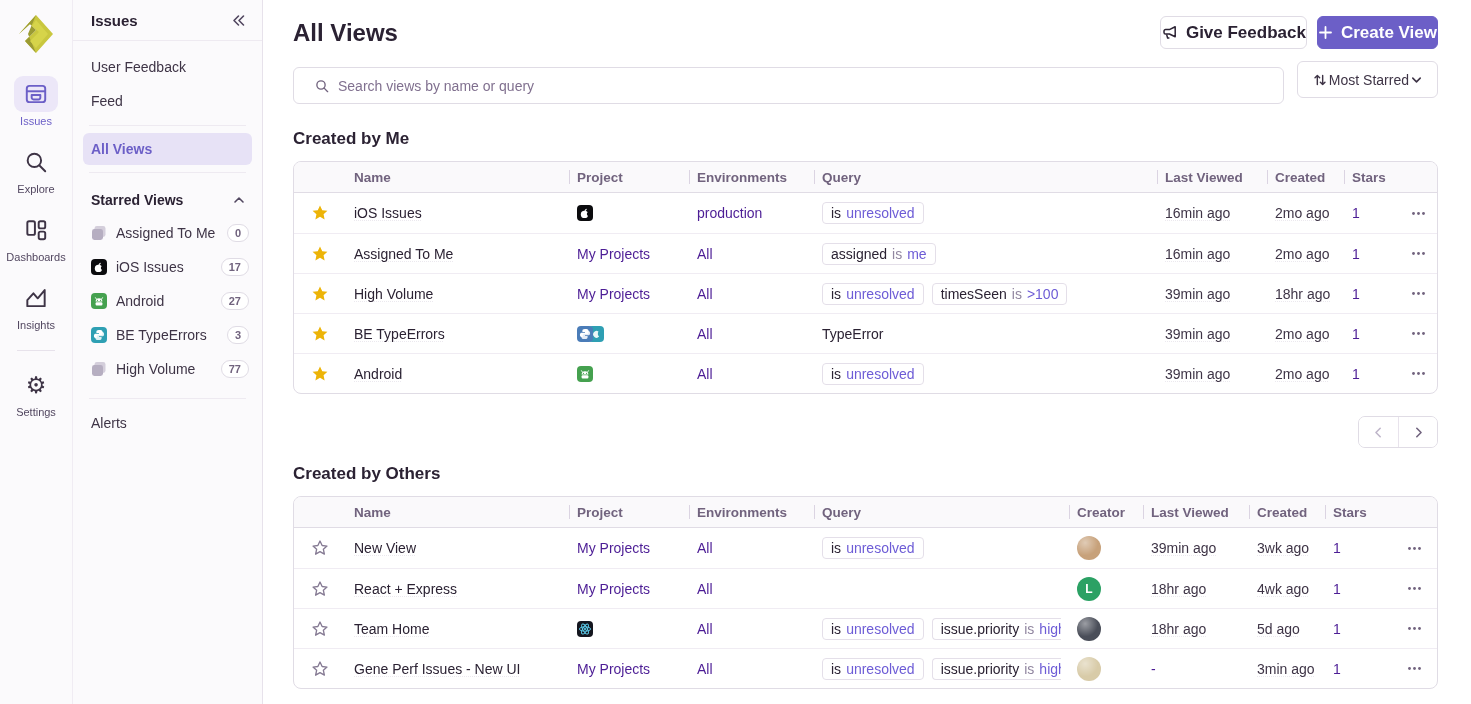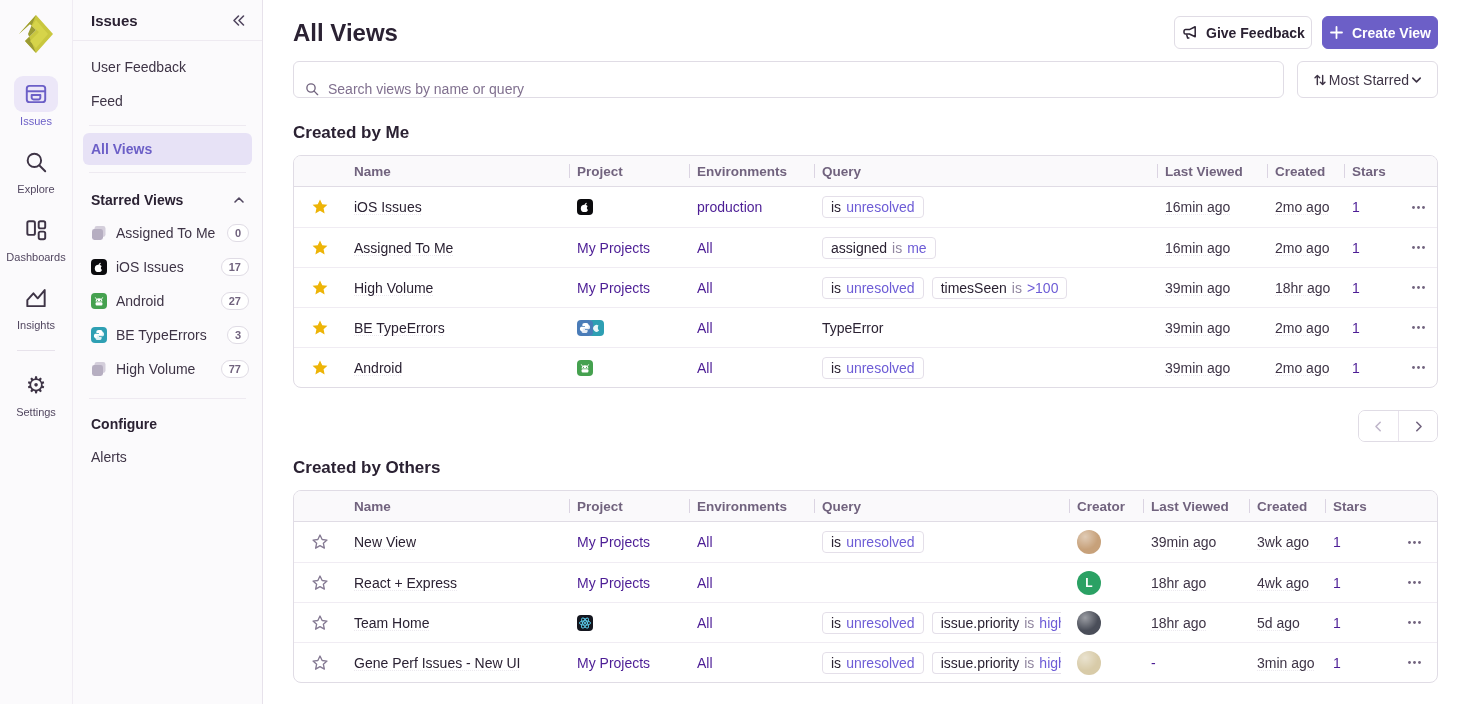--- a/index.html
+++ b/index.html
@@ -29,25 +29,25 @@
   .sb-starred-item { height:34px; display:flex; align-items:center; gap:9px; padding:0 13px 0 18px; cursor:pointer; color:#3E3446; }
   .sb-starred-item .sv-label { flex:1; white-space:nowrap; overflow:hidden; }
   .count-pill { min-width:22px; text-align:center; padding:2px 7px; border:1px solid #E0DCE5; border-radius:20px; font-size:11px; color:#71637E; background:#fff; font-weight:600; }
   .picon { width:16px; height:16px; border-radius:4px; display:inline-flex; position:relative; flex:0 0 auto; }
 
   
   .main { flex:1; background:#fff; padding:0 33px 0 30px; overflow:hidden; }
   .main-header { display:flex; justify-content:space-between; align-items:center; margin-top:16px; }
   .page-title { font-size:24px; font-weight:700; color:#2B2233; }
   .hdr-actions { display:flex; gap:10px; }
-  .btn { height:33px; display:inline-flex; align-items:center; gap:8px; padding:0 6px; border:1px solid #E0DCE5; border-radius:6px; background:#fff; font-weight:700; font-size:14px; color:#2B2233; cursor:pointer; font-family:inherit; }
+  .btn { height:33px; display:inline-flex; align-items:center; gap:8px; padding:0 0; border:1px solid #E0DCE5; border-radius:6px; background:#fff; font-weight:700; font-size:17px; color:#2B2233; cursor:pointer; font-family:inherit; }
   .btn.primary { background:#6C5FC7; border-color:#6C5FC7; color:#fff;justify-content:flex-end; }
 
   .toolbar { display:flex; gap:13px; margin-top:12px; }
-  .search-box { flex:1; height:37px; border:1px solid #E0DCE5; border-radius:6px; display:flex; align-items:flex-end; gap:8px; padding:0 10px; color:#80708F; background:#fff; }
+  .search-box { flex:1; height:37px; border:1px solid #E0DCE5; border-radius:6px; display:flex; align-items:center; gap:8px; padding:0 20px; color:#80708F; background:#fff;margin-top:6px; }
   .search-box input { border:none; outline:none; flex:1; font-size:14px; font-family:inherit; color:#2B2233; background:transparent; }
   .search-box input::placeholder { color:#80708F; }
   .sort-btn { height:37px; display:inline-flex; align-items:center; gap:1px; padding:0 14px; border:1px solid #E0DCE5; border-radius:6px; background:#fff; font-weight:400; font-size:14px; color:#3E3446; cursor:pointer;text-align:center; }
 
   .section-title { margin-top:25px; font-size:17px; font-weight:700; color:#2B2233; }
   .panel { margin-top:12px; border:1px solid #E0DCE5; border-radius:8px; overflow:hidden; background:#fff; }
   .thead, .trow { display:grid; align-items:center; }
   .grid-me { grid-template-columns:52px 223px 120px 125px 1fr 110px 77px 55px 38px; }
   .grid-others { grid-template-columns:52px 223px 120px 125px 1fr 74px 106px 76px 66px 46px; }
   .thead { height:31px; background:#FAF9FB; border-bottom:1px solid #E0DCE5; font-size:13.5px; font-weight:700; color:#71637E; }
@@ -222,23 +222,20 @@
             <rect x="3.5" y="1" width="11" height="11" rx="2.4" fill="#D4CEDB"></rect>
             <rect x="1" y="4" width="11" height="11" rx="2.4" fill="#B6AEC1"></rect>
           </svg>
         </span>
         <span class="sv-label">High Volume</span>
         <span class="count-pill">77</span>
       </div>
     </div>
 
   <div class="sb-divider" style="margin-top:12px"></div>
-  <div class="sb-section-head" style="padding-top:10px">
-    <span>Configure</span>
-  </div>
   <div class="sb-nav-item">Alerts</div>
 </aside>
 
 <main class="main">
   <div class="main-header">
     <h1 class="page-title">All Views</h1>
     <div class="hdr-actions">
       <button class="btn">
         <span>
           <svg width="17" height="17" viewBox="0 0 17 17" fill="none" stroke="#2B2233" stroke-width="1.5" stroke-linejoin="round">

